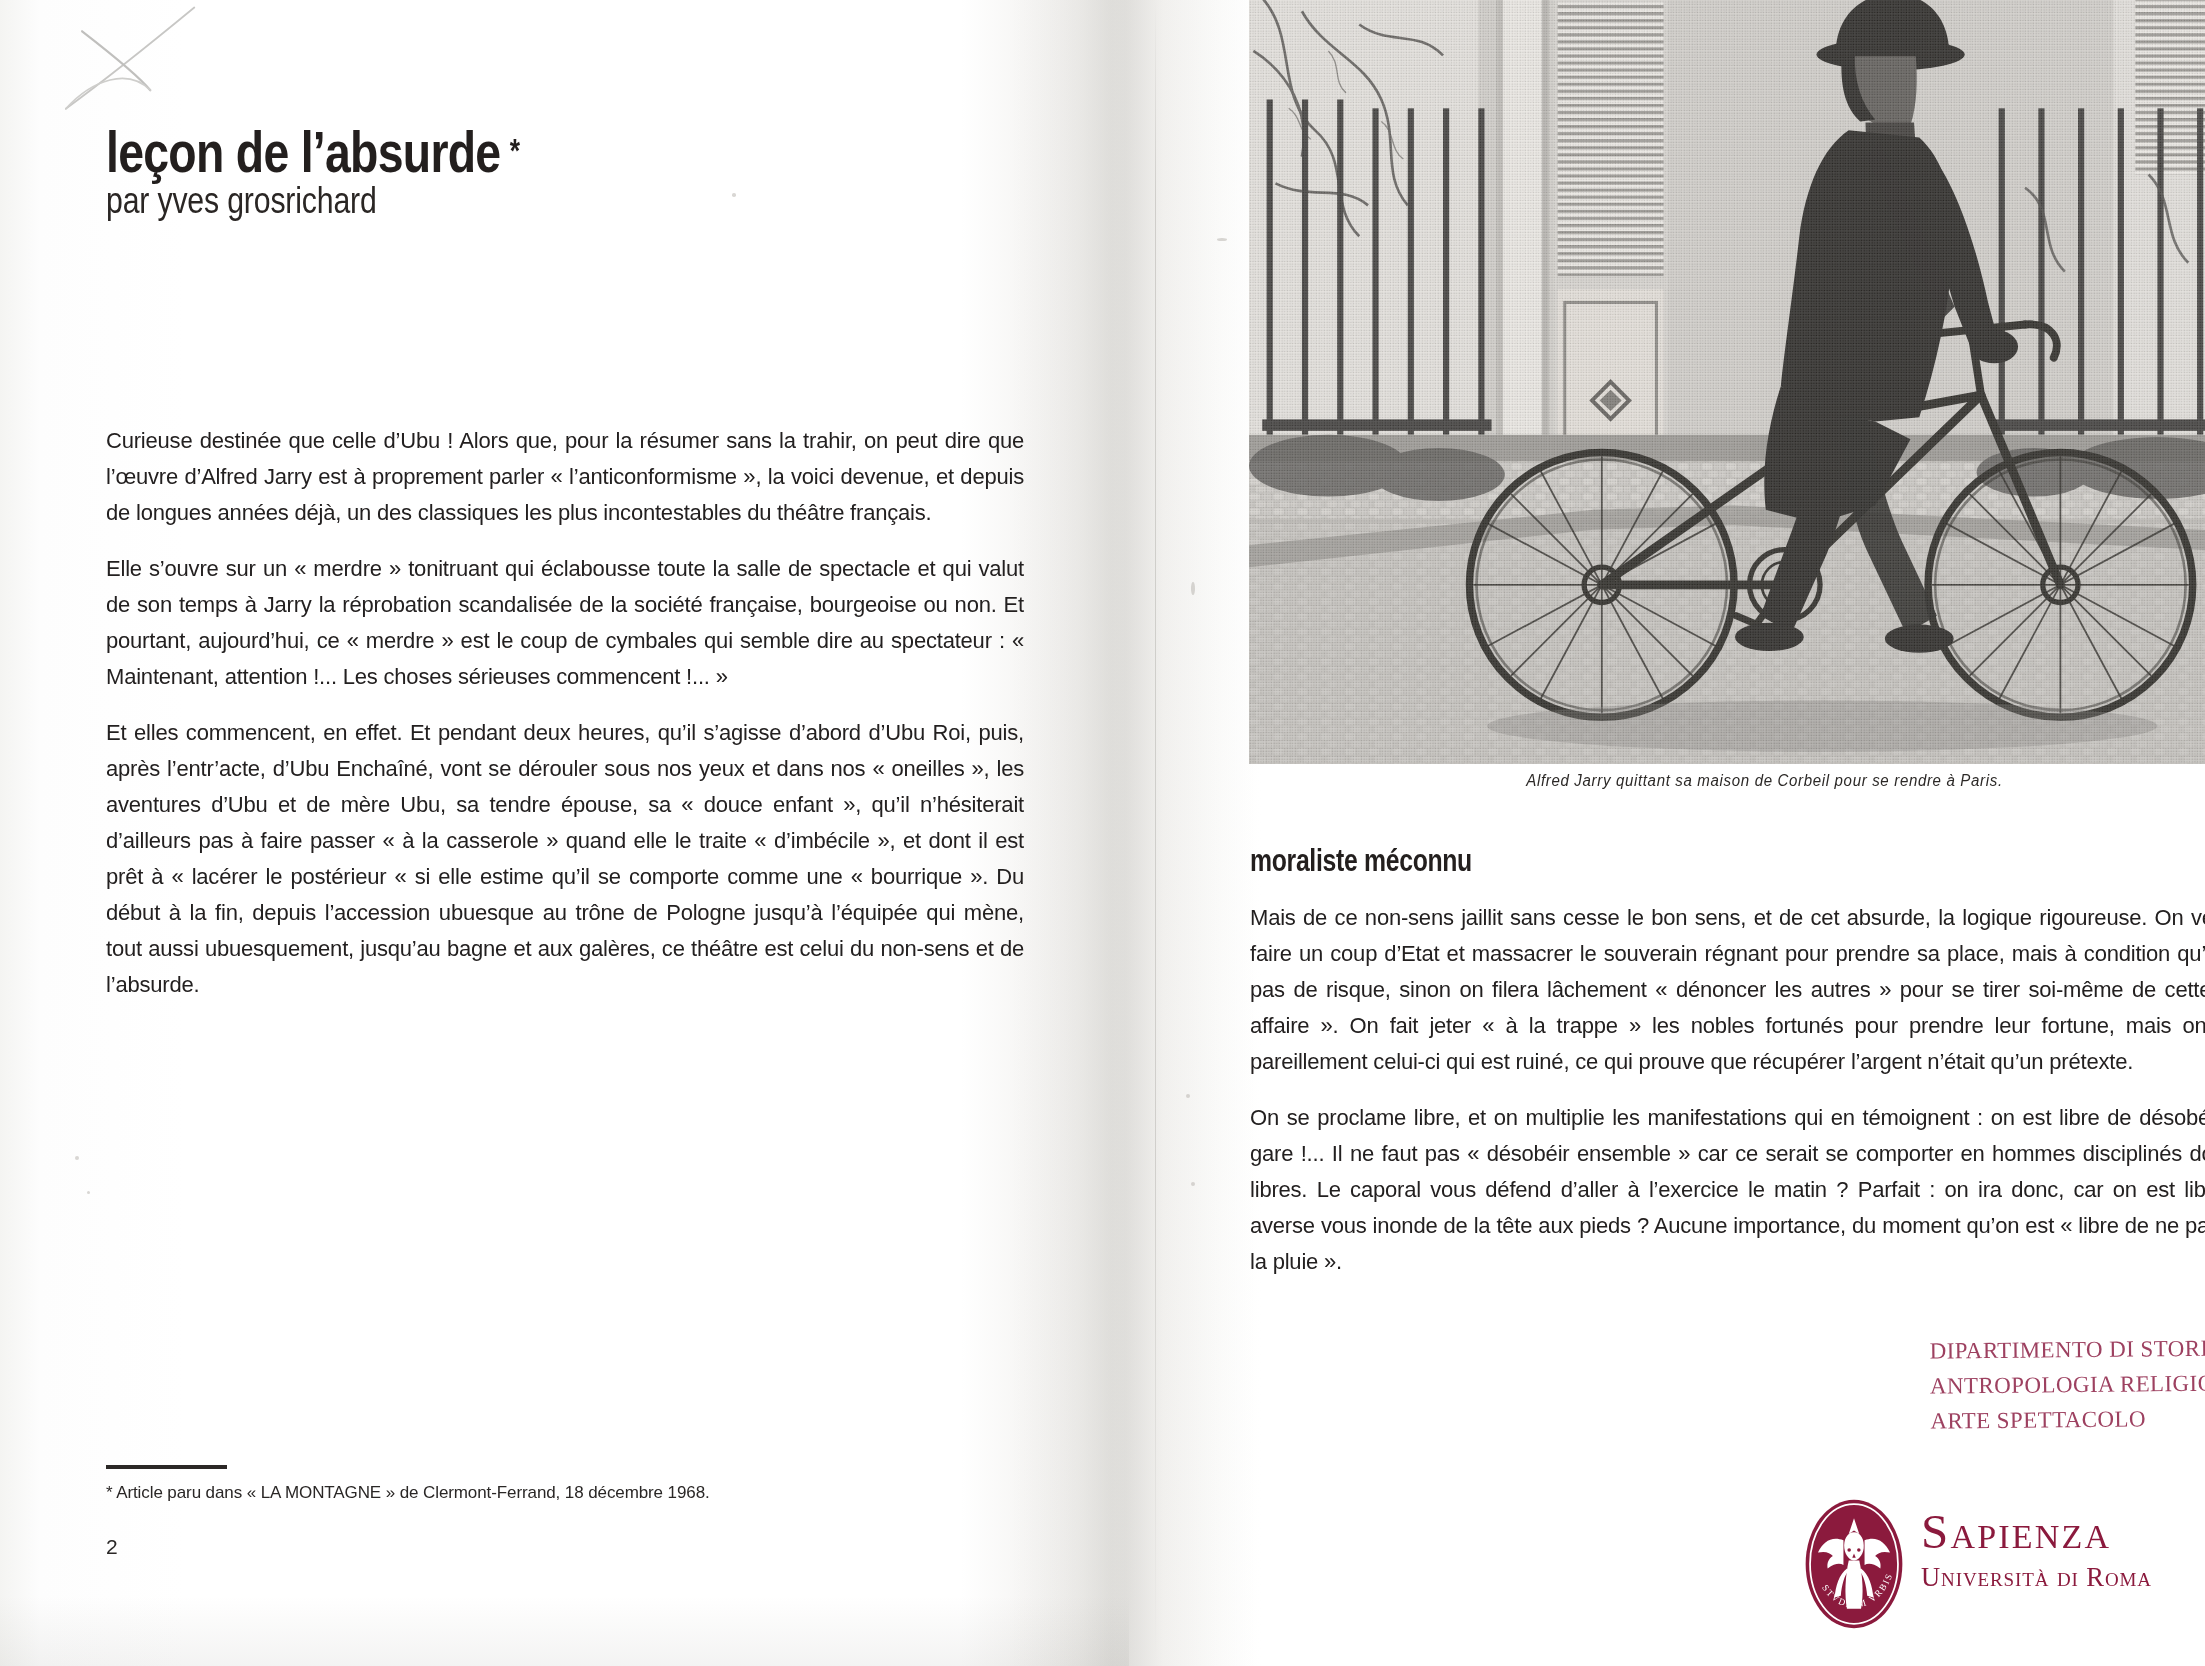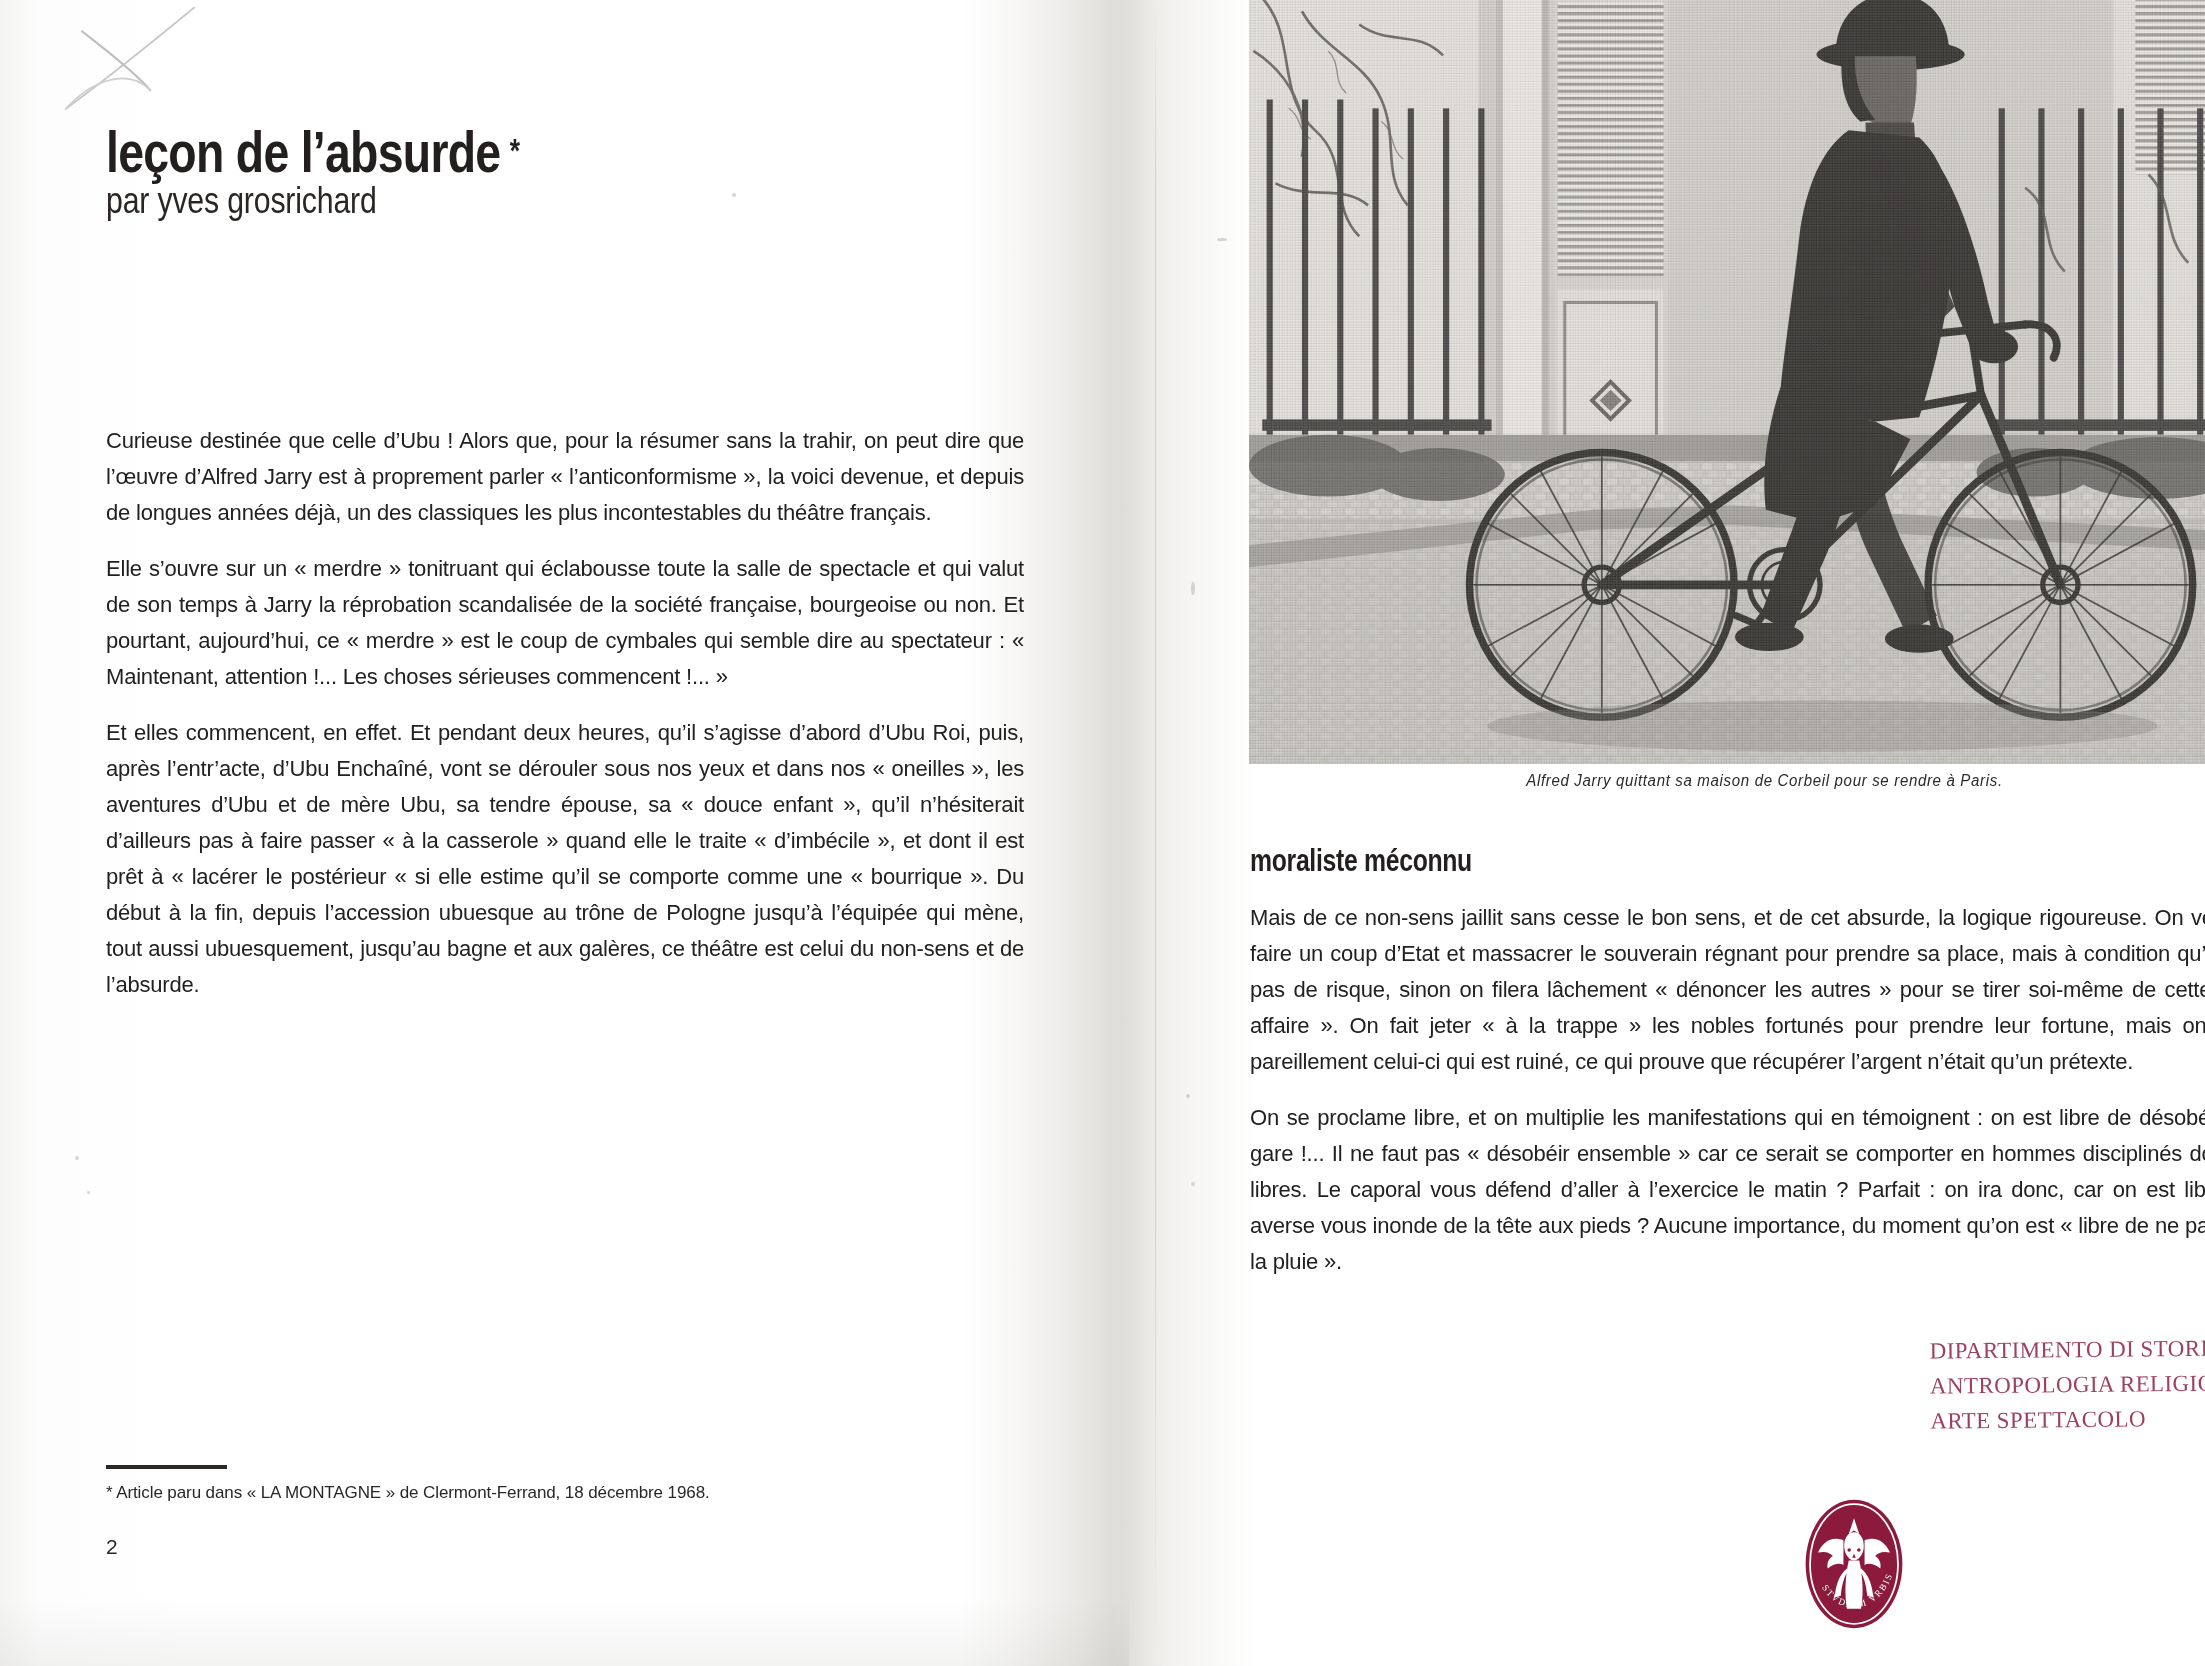--- a/index.html
+++ b/index.html
@@ -398,20 +398,24 @@
         <path d="M104 142 C96 178 94 220 100 252 L132 252 C138 220 136 178 128 142 Z"></path>
         <path d="M100 160 C82 174 74 200 72 226 L86 222 C88 198 94 176 104 164 Z"></path>
         <path d="M132 160 C150 174 158 200 160 226 L146 222 C144 198 138 176 128 164 Z"></path>
       </g>
 
       <path id="mottoArc" d="M 30 178 A 96 128 0 0 0 202 178" fill="none"></path>
       <text font-family="Liberation Serif, serif" font-size="21" fill="#ffffff" letter-spacing="4">
         <textPath href="#mottoArc" startOffset="12%">STVDIVM VRBIS</textPath>
       </text>
     </svg>
+    <div class="logo-text">
+      <div class="logo-name sc">Sapienza</div>
+      <div class="logo-sub sc">Università di Roma</div>
+    </div>
   </div>
 
   <div class="gutter-shadow"></div>
   <div class="gutter-line"></div>
   <div class="edge-shadow-bottom"></div>
 
   <div class="speck" style="left:1217px;top:238px;width:9.7px;height:3.1px;"></div>
   <div class="speck" style="left:1191px;top:582px;width:3.5px;height:13.2px;"></div>
   <div class="speck" style="left:75px;top:1156px;width:4.4px;height:4.4px;"></div>
   <div class="speck" style="left:87px;top:1191px;width:3.1px;height:3.1px;"></div>

